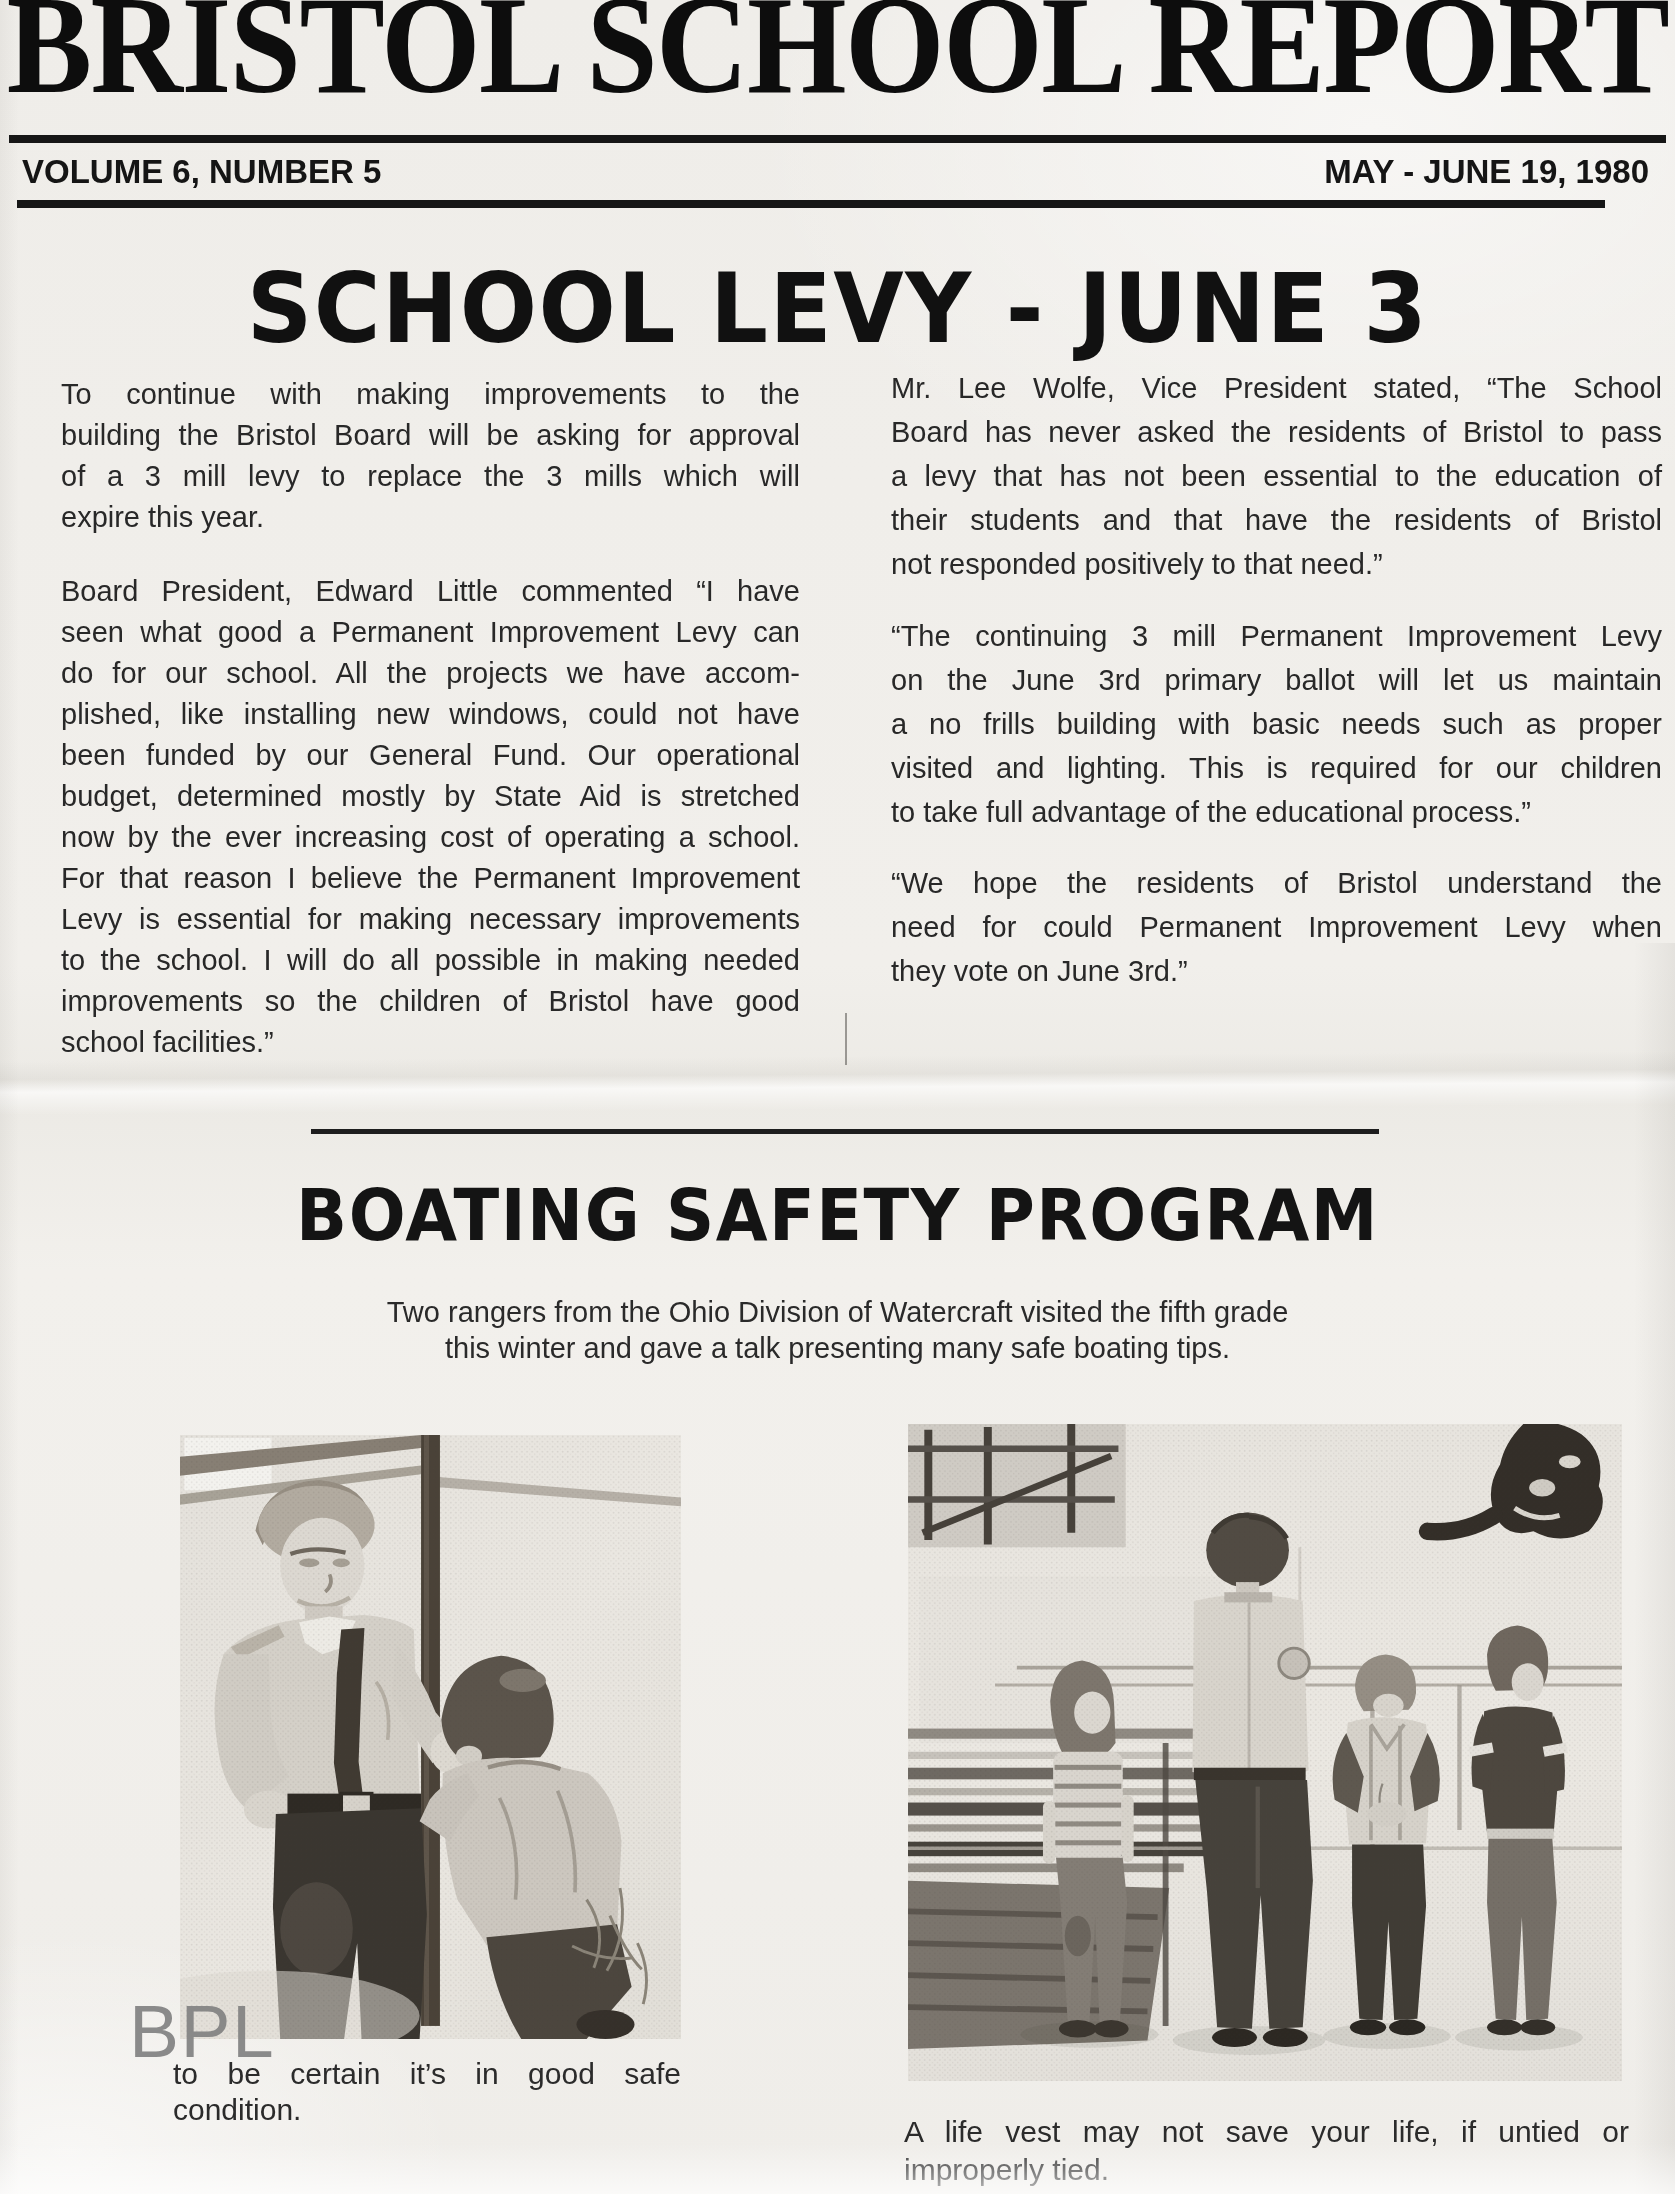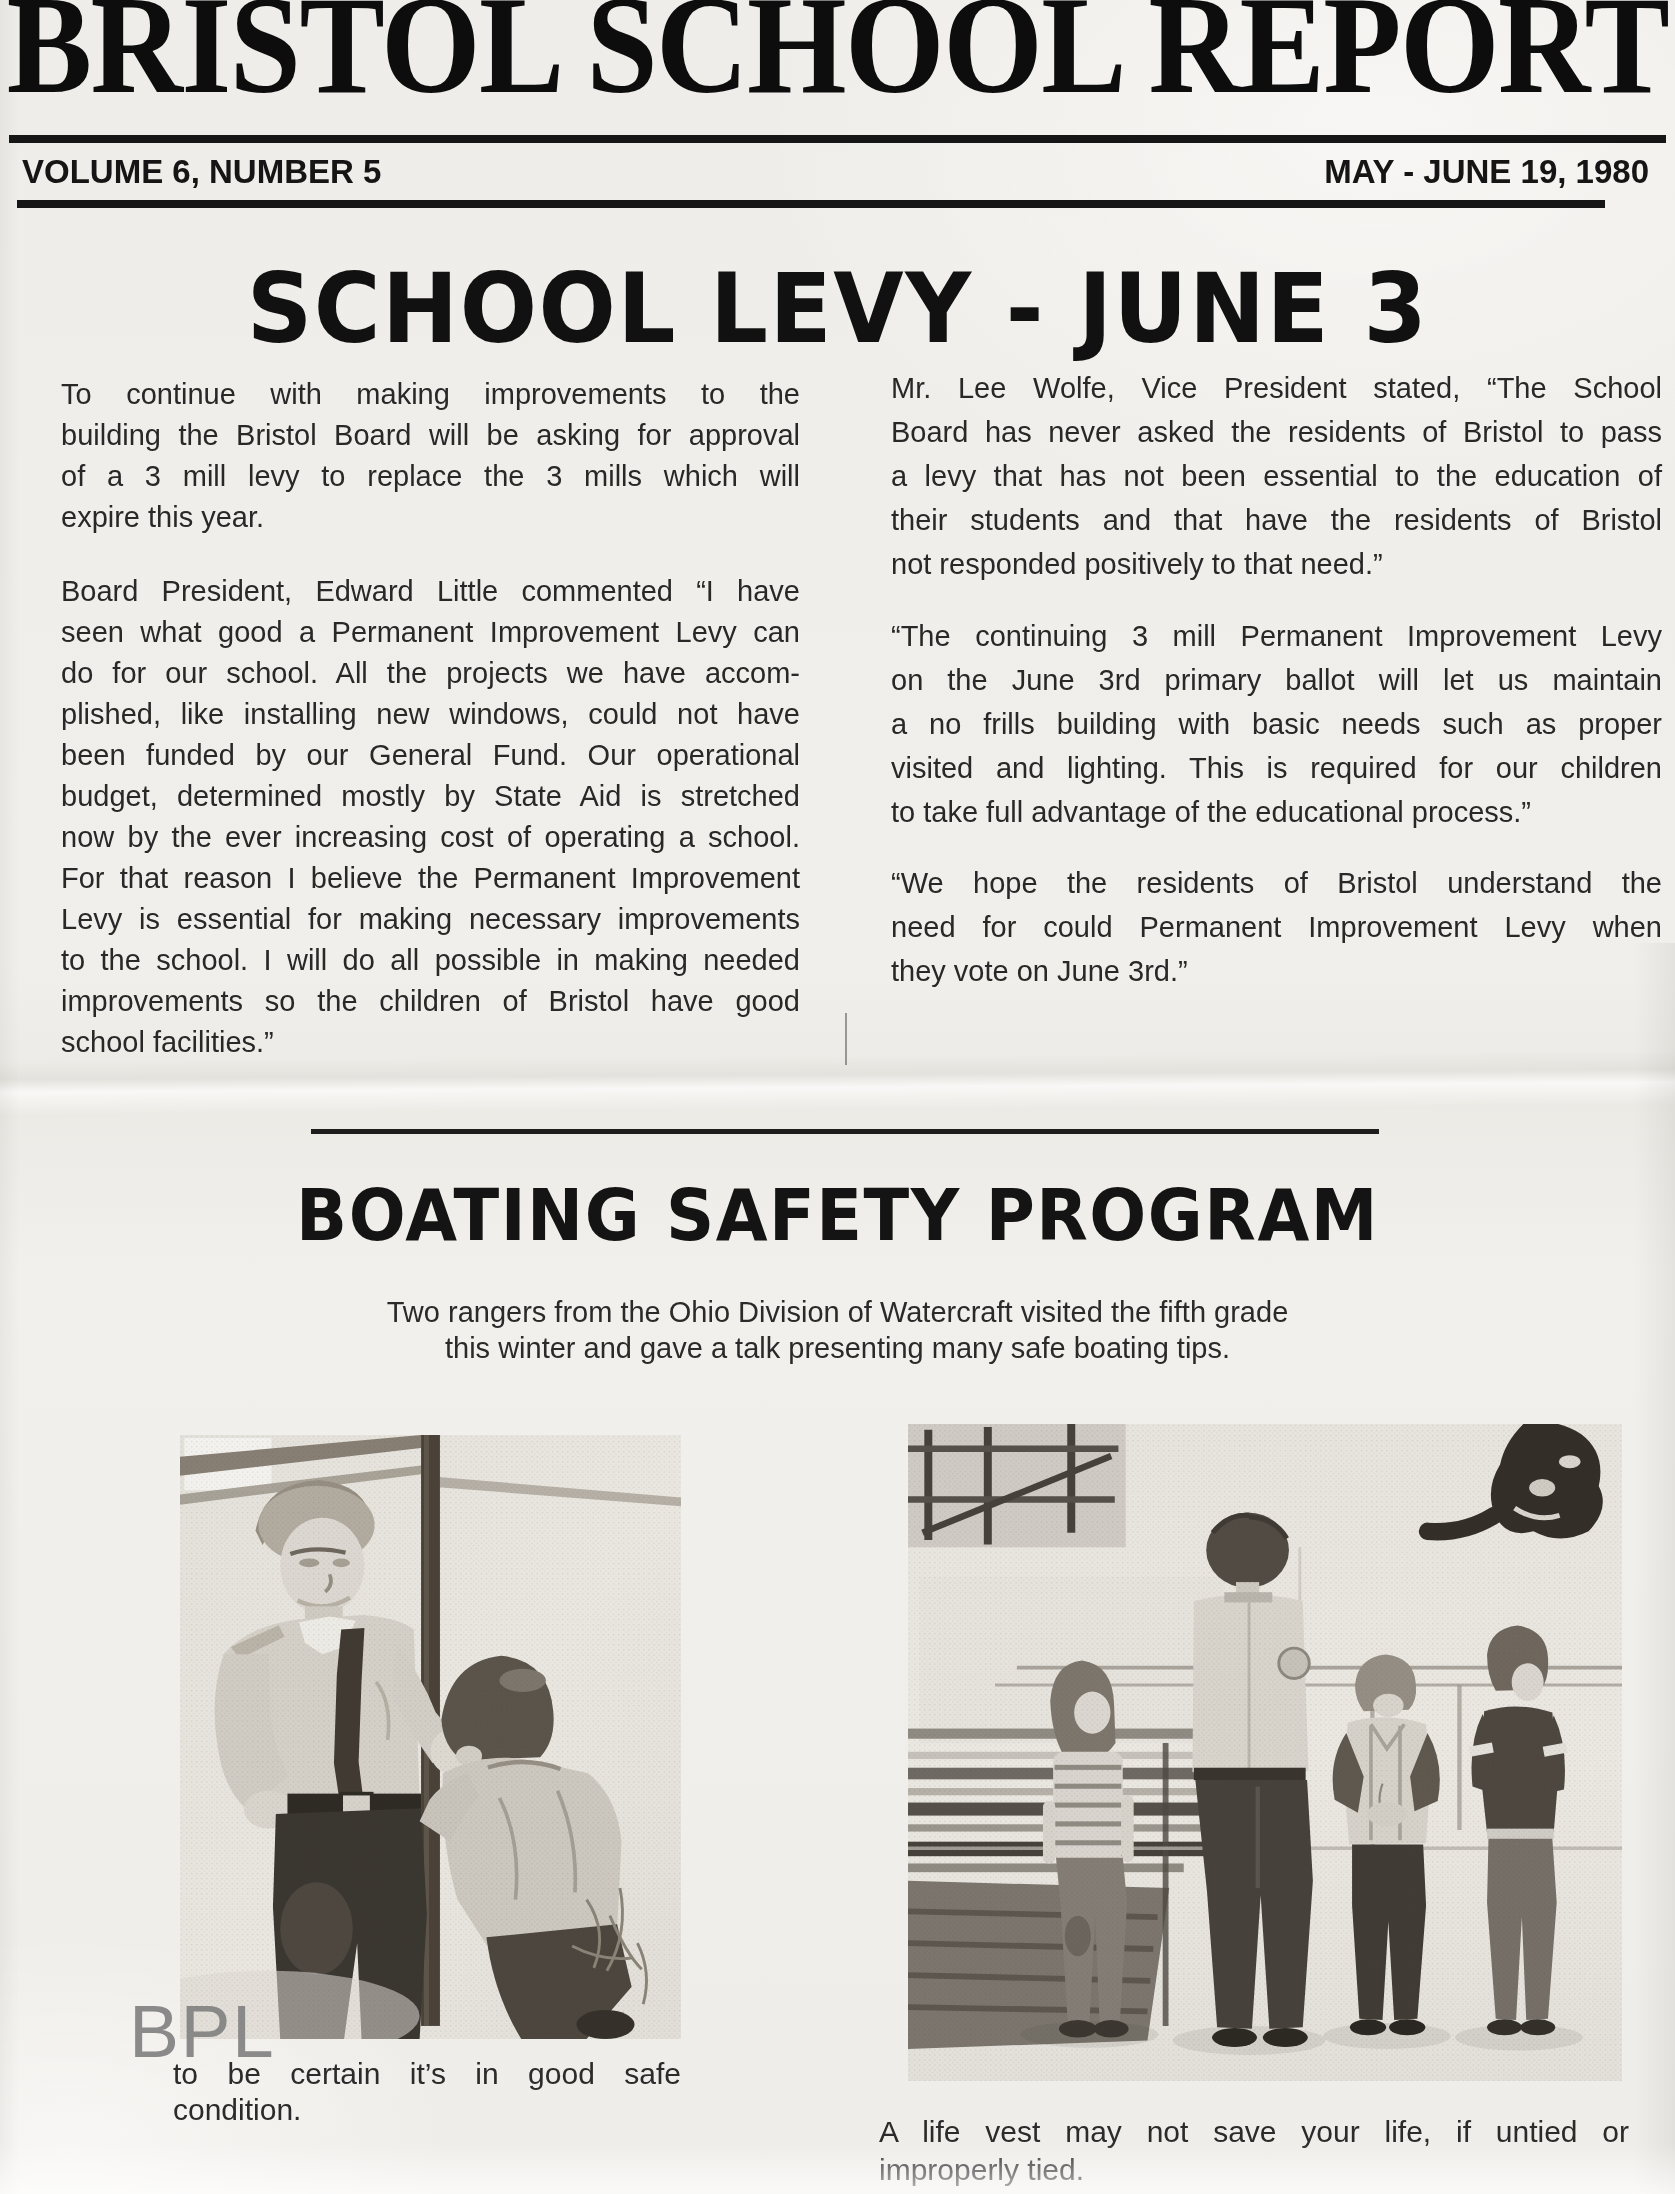--- a/index.html
+++ b/index.html
@@ -59,21 +59,21 @@
   .figure{position:absolute;margin:0;padding:0;}
   .figure-left{left:180px;top:1435px;width:501px;height:604px;}
   .figure-right{left:908px;top:1424px;width:714px;height:657px;}
   .figure svg{display:block;width:100%;height:100%;}
 
   .caption{position:absolute;}
   .caption-left{left:173px;top:2056px;width:508px;}
   .caption-right{left:879px;top:2113px;width:750px;}
   .caption .jline{font-size:30px;color:#2b2b2b;}
   .caption-left .jline{line-height:36px;}
-  .caption-right .jline{line-height:38px;}
+  .caption-right .jline{line-height:38px;margin-left:25px;}
 
   .watermark{position:absolute;left:129px;top:1994px;font-size:75px;line-height:1;font-weight:400;
     letter-spacing:1.5px;color:#828282;opacity:.92;}
 </style>
 </head>
 <body>
 
 <div class="page">
 
   <header>

